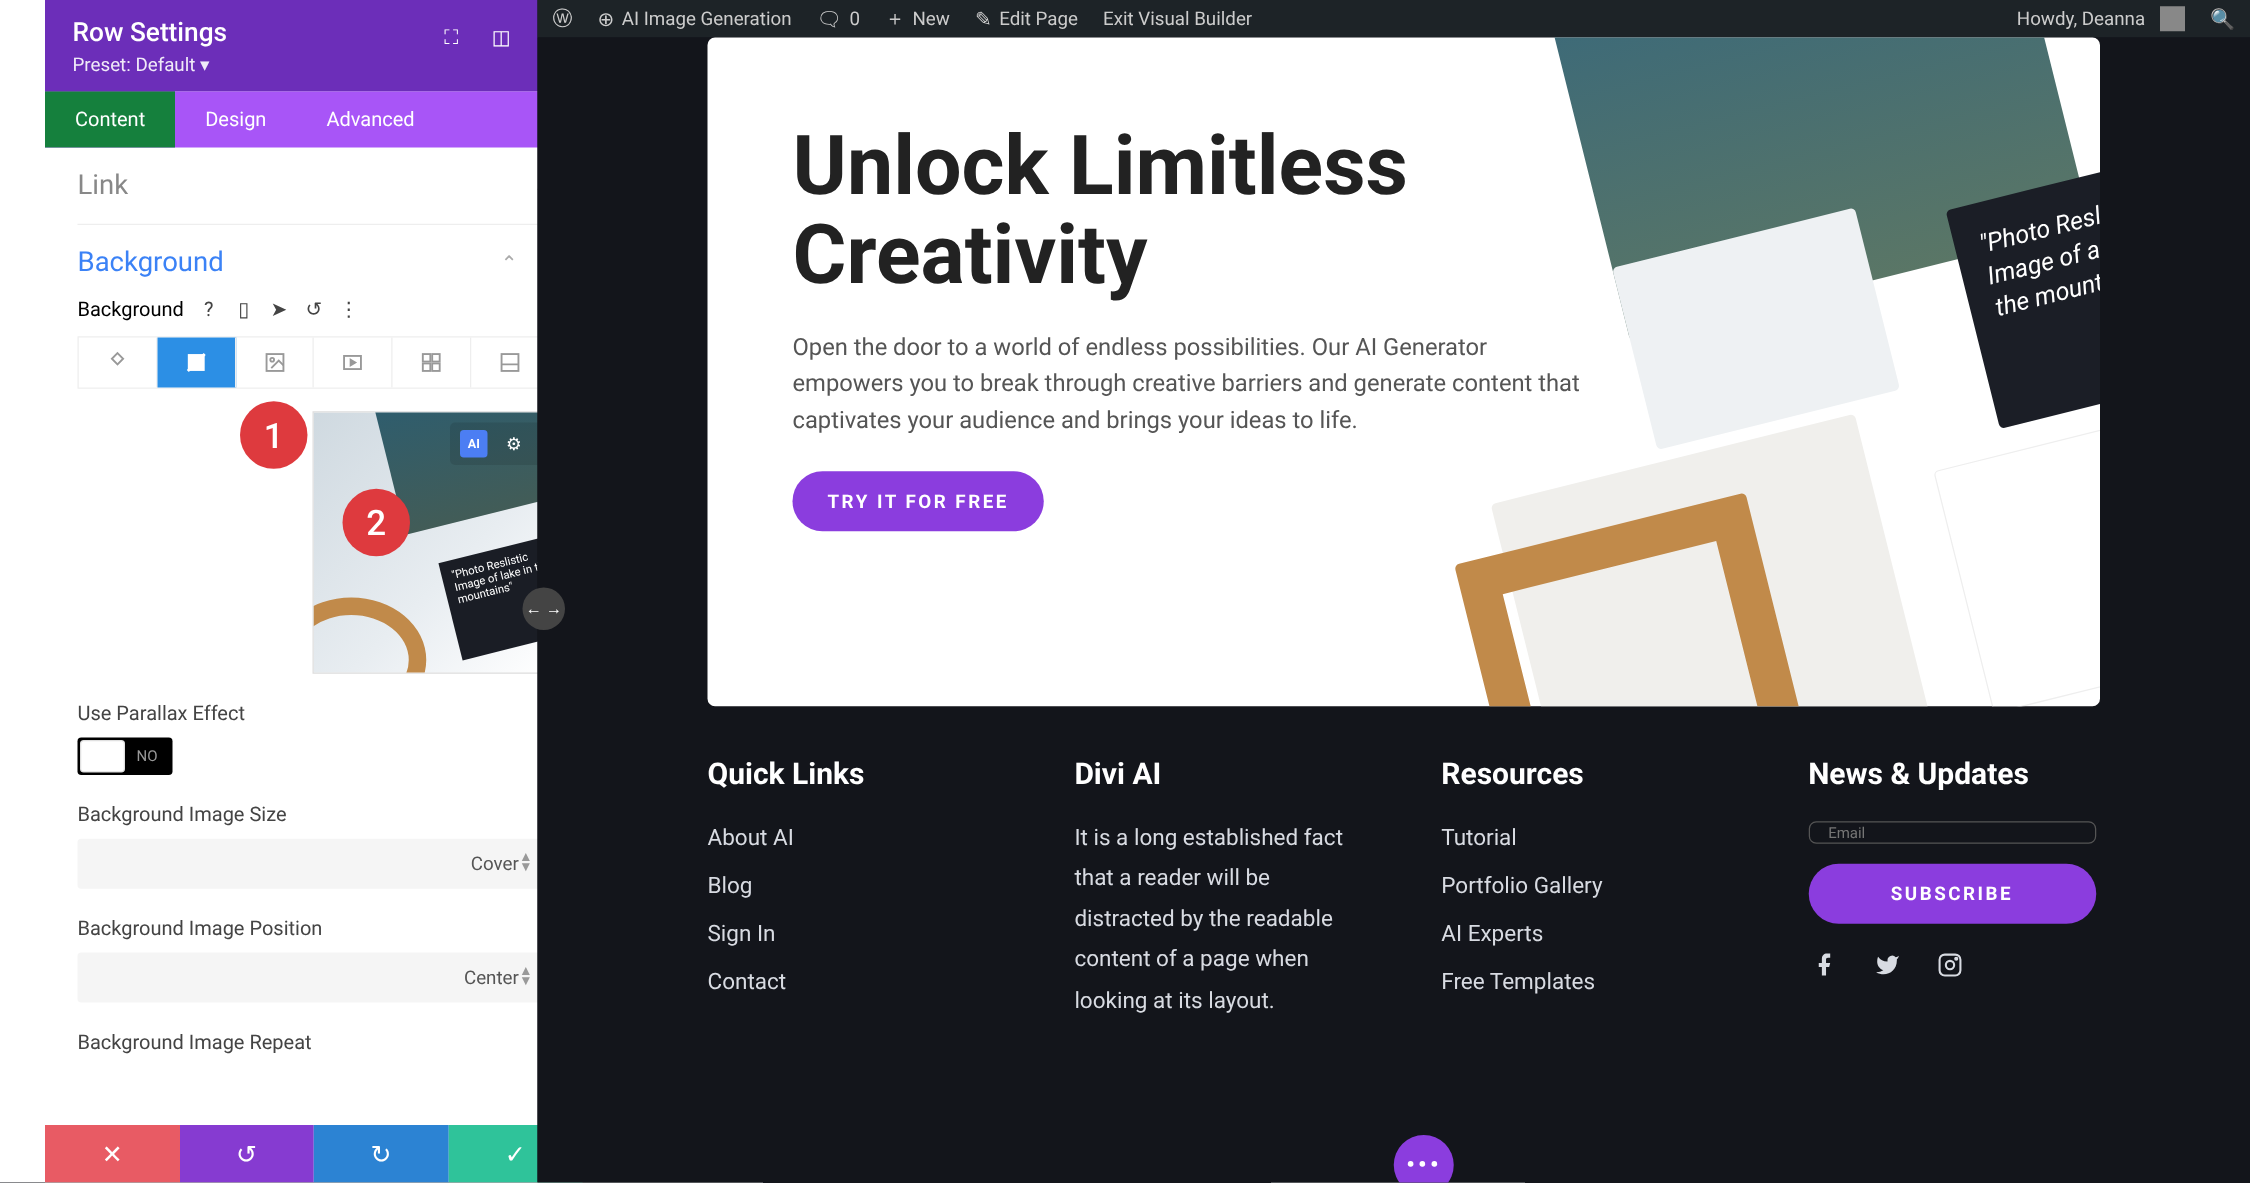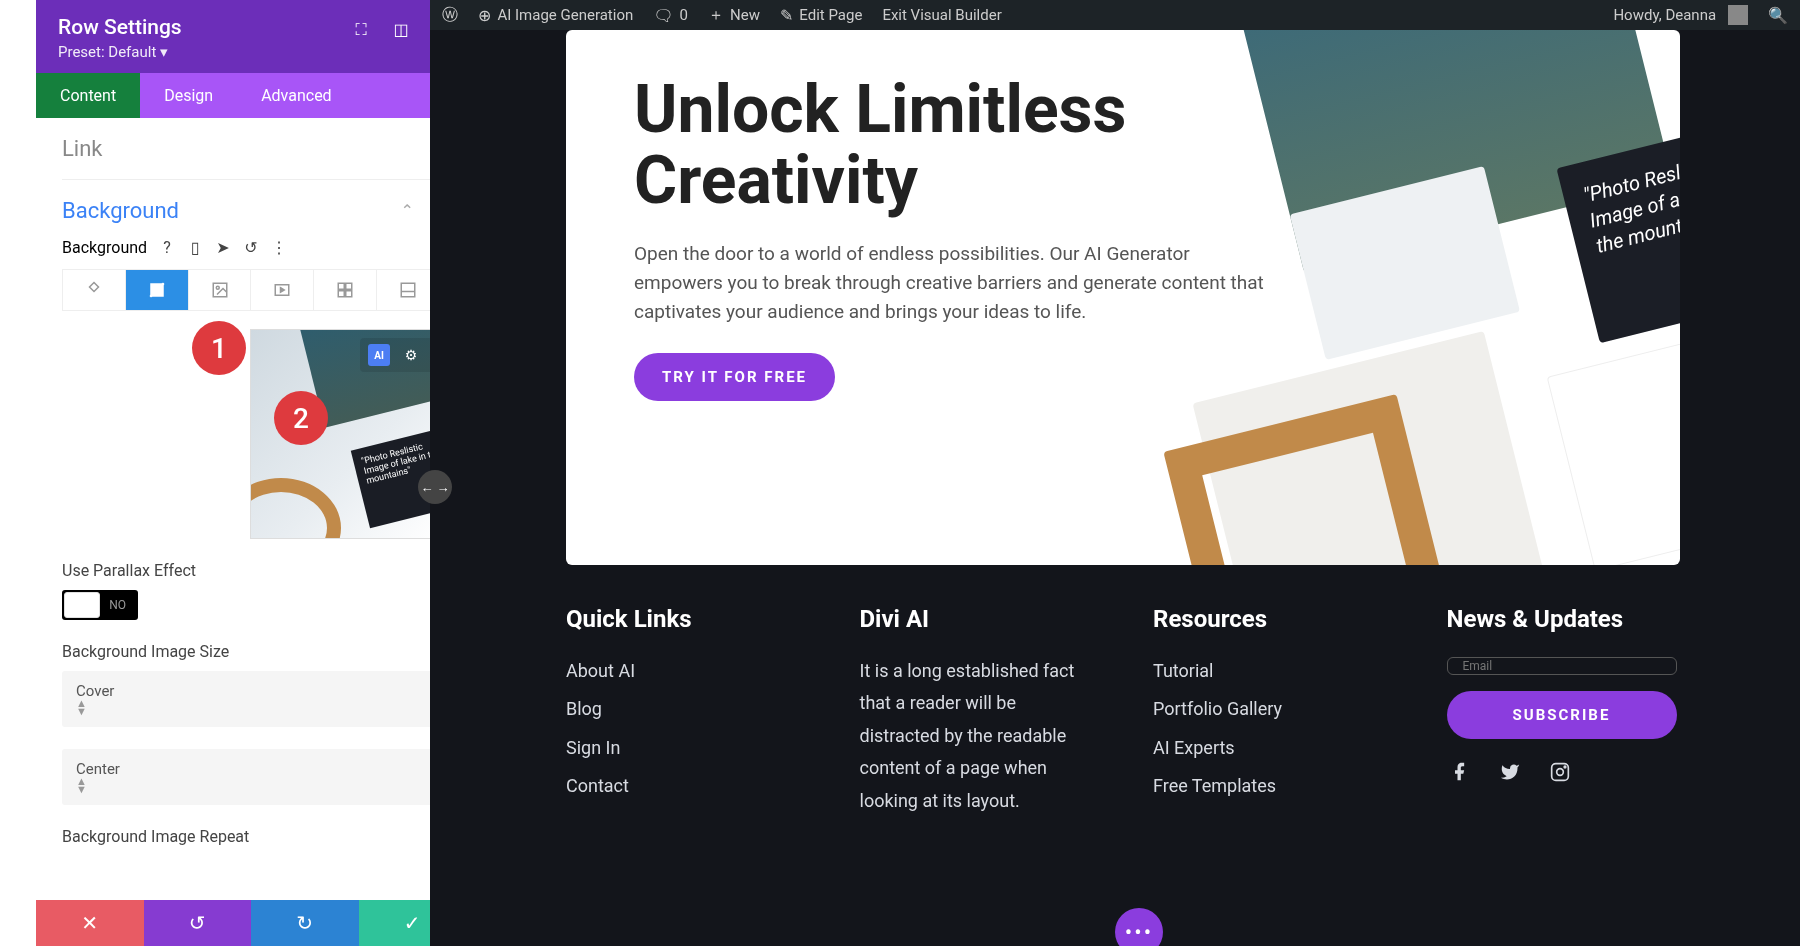--- a/index.html
+++ b/index.html
@@ -44,42 +44,42 @@
 .bg-preview-toolbar .ai { background:#4c7ef3; border-radius:3px; font-size:10px; font-weight:bold; }
 
 .anno { position:absolute; width:54px; height:54px; background:#de3a3e; color:#fff; border-radius:50%; display:flex; align-items:center; justify-content:center; font-size:28px; font-weight:500; z-index:5; }
 
 .field { margin-top: 22px; }
 .field-label { font-size: 16px; color: #444; }
 .toggle { margin-top: 10px; width: 76px; height: 30px; background: #000000; border-radius: 3px; display:flex; align-items:center; position:relative; }
 .toggle-knob { width: 36px; height: 26px; background:#fff; border:1px solid #e0e0e0; border-radius:3px; margin-left:2px; }
 .toggle-label { position:absolute; right:12px; font-size:12px; color:#999; }
 
-.select { margin-top: 10px; background:#f5f5f5; padding: 11px 14px; display:flex; justify-content:flex-end; border-radius:3px; font-size:15px; color:#555;flex-direction:column; }
+.select { margin-top: 10px; background:#f5f5f5; padding: 11px 14px; display:flex; justify-content:flex-end; border-radius:3px; font-size:15px; color:#555; }
 .select .arrows { font-size:11px; color:#999; display:flex; flex-direction:column; line-height:8px; }
 
 .sb-footer { display:flex; height: 46px; }
 .sb-footer div { flex:1; display:flex; align-items:center; justify-content:center; color:#fff; cursor:pointer; font-size:20px; }
 .sb-f-cancel { background:#e85b64; }
 .sb-f-undo { background:#863bd1; }
 .sb-f-redo { background:#2c83d3; }
 .sb-f-save { background:#2fc39a; }
 
 .resize-handle { position:absolute; left:418px; top:470px; width:34px; height:34px; background:#444; border-radius:50%; color:#fff; display:flex; align-items:center; justify-content:center; font-size:13px; z-index:40; cursor:pointer; }
 
 
 .canvas { position:absolute; left:430px; top:0; width:1370px; height:946px; background:#13151b; }
 .wp-bar { height: 30px; background:#1d2327; display:flex; align-items:center; color:#ccc; font-size:15px; padding: 0 12px; gap: 20px; }
 .wp-bar .sp { flex:1; }
 .wp-bar span { display:flex; align-items:center; gap:6px; cursor:pointer; }
 .wp-bar .ico { font-size:16px; }
 
 .page { position:relative; width:100%; height:916px; background:#13151b; }
 .hero-card { position:absolute; left:136px; top:0; width:1114px; height:535px; background:#fff; border-radius:6px; overflow:hidden; }
-.hero-text { position:absolute; left:68px; top:44px; width:640px; }
+.hero-text { position:absolute; left:68px; top:68px; width:640px; }
 .hero-h { font-size:66px; font-weight:700; color:#222; line-height:1.08; }
 .hero-p { margin-top:22px; font-size:19px; color:#555; line-height:1.55; }
 .hero-btn { margin-top:26px; display:inline-block; background:#8b3dde; color:#fff; padding:15px 28px; border-radius:26px; font-size:15px; font-weight:700; letter-spacing:2px; cursor:pointer; }
 
 .collage { position:absolute; right:-120px; top:-60px; width:720px; height:620px; transform:rotate(-14deg); }
 .collage div { position:absolute; border-radius:4px; }
 .c1 { right:110px; top:10px; width:380px; height:260px; background:linear-gradient(#3d6a78,#5a7666); }
 .c2 { right:290px; top:210px; width:200px; height:150px; background:#eef1f3; }
 .c3 { right:20px; top:230px; width:200px; height:180px; background:#1b1e26; color:#fff; padding:20px; font-size:20px; font-style:italic; line-height:1.3; }
 .c4 { right:330px; top:370px; width:300px; height:260px; background:#f0efec; }
@@ -215,20 +215,21 @@
         <div class="select">
           <span>Cover</span>
           <span class="arrows">
               <span>▲</span>
               <span>▼</span>
             </span>
         </div>
       </div>
 
       <div class="field">
+        <div class="field-label">Background Image Position</div>
         <div class="select">
           <span>Center</span>
           <span class="arrows">
               <span>▲</span>
               <span>▼</span>
             </span>
         </div>
       </div>
 
       <div class="field">

